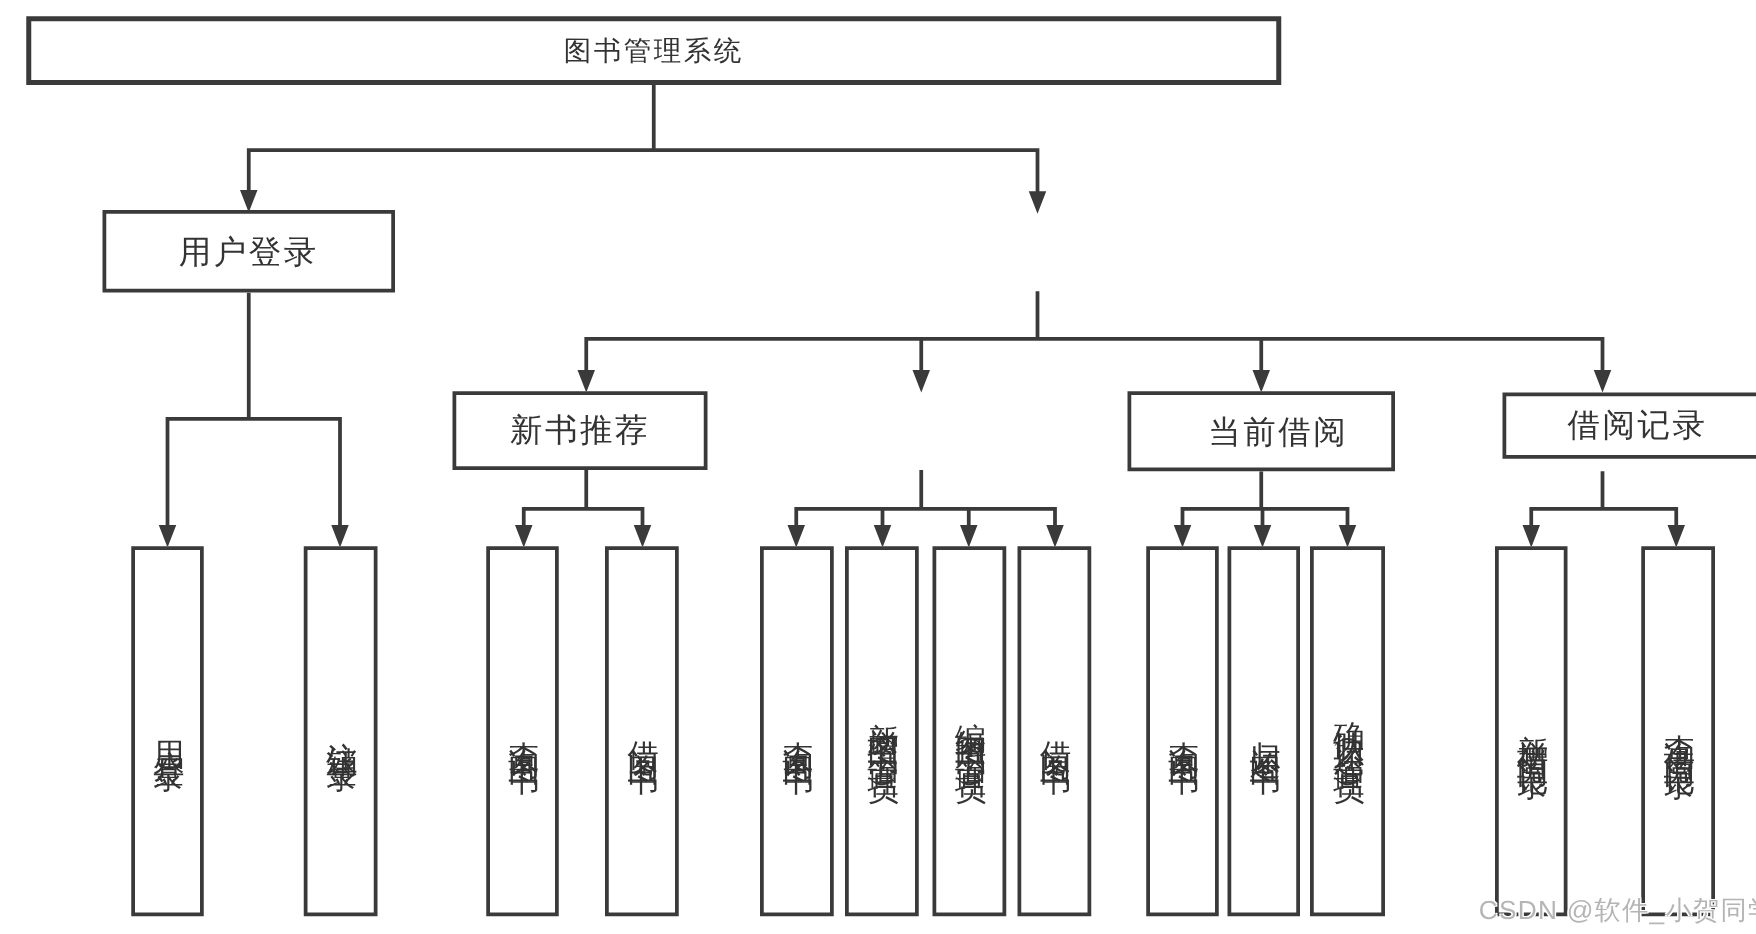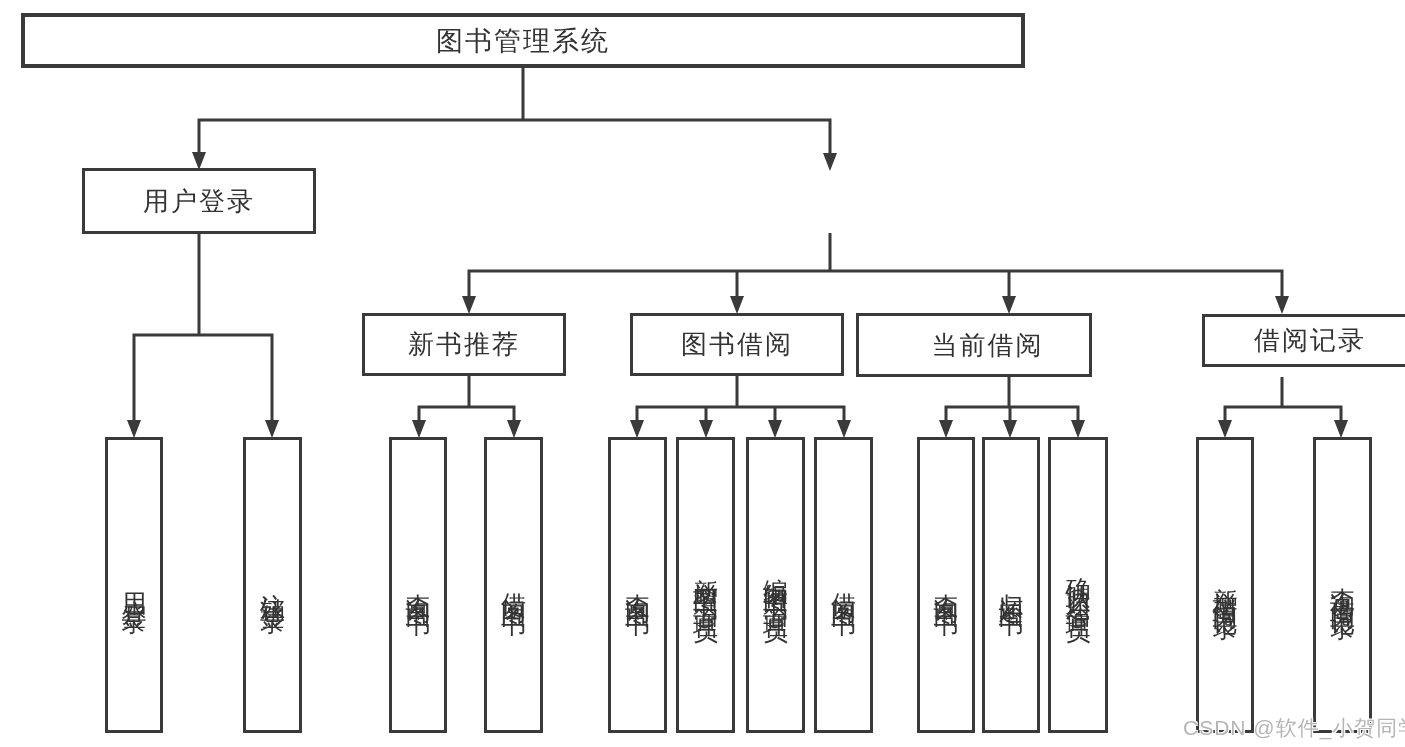--- a/index.html
+++ b/index.html
@@ -17,21 +17,21 @@
     border:3px solid #3a3a3a;
     background:#ffffff;
     display:flex;
     align-items:center;
     justify-content:center;
     color:#333333;
     font-size:26px;
     letter-spacing:2px;
     white-space:nowrap;
   }
-  .root{border-width:4px;font-size:27px;}
+  .root{border-width:4px;font-size:22px;}
   .vbox{
     writing-mode:vertical-rl;
     text-orientation:mixed;
     font-size:25px;
     letter-spacing:6px;
     line-height:1;
     white-space:normal;
   }
   .watermark{
     position:absolute;
@@ -67,22 +67,21 @@
          M637 438l-7 -18h14z M706 438l-7 -18h14z M775 438l-7 -18h14z M844 438l-7 -18h14z
          M946 438l-7 -18h14z M1010 438l-7 -18h14z M1078 438l-7 -18h14z
          M1225 438l-7 -18h14z M1341 438l-7 -18h14z"></path>
   </svg>
 
   <div class="box root" style="left:21px;top:13px;width:1004px;height:55px;">图书管理系统</div>
 
   <div class="box" style="left:82px;top:168px;width:234px;height:66px;">用户登录</div>
 
   <div class="box" style="left:362px;top:313px;width:204px;height:63px;">新书推荐</div>
-  <div class="box" style="left:630px;top:313px;width:214px;height:63px;">图书借阅</div>
-  <div class="box" style="left:856px;top:313px;width:236px;height:64px;padding-left:27px;">当前借阅</div>
+  <div class="box" style="left:902px;top:313px;width:214px;height:64px;padding-left:27px;">当前借阅</div>
   <div class="box" style="left:1174px;top:314px;width:216px;height:53px;margin-left:28px;">借阅记录</div>
 
   <div class="box vbox" style="left:105px;top:437px;width:58px;height:296px;">用户登录</div>
   <div class="box vbox" style="left:243px;top:437px;width:59px;height:296px;">注销登录</div>
 
   <div class="box vbox" style="left:389px;top:437px;width:58px;height:296px;">查询图书</div>
   <div class="box vbox" style="left:484px;top:437px;width:59px;height:296px;">借阅图书</div>
 
   <div class="box vbox" style="left:608px;top:437px;width:59px;height:296px;">查询图书</div>
   <div class="box vbox" style="left:676px;top:437px;width:59px;height:296px;">新增图书（管理员）</div>

